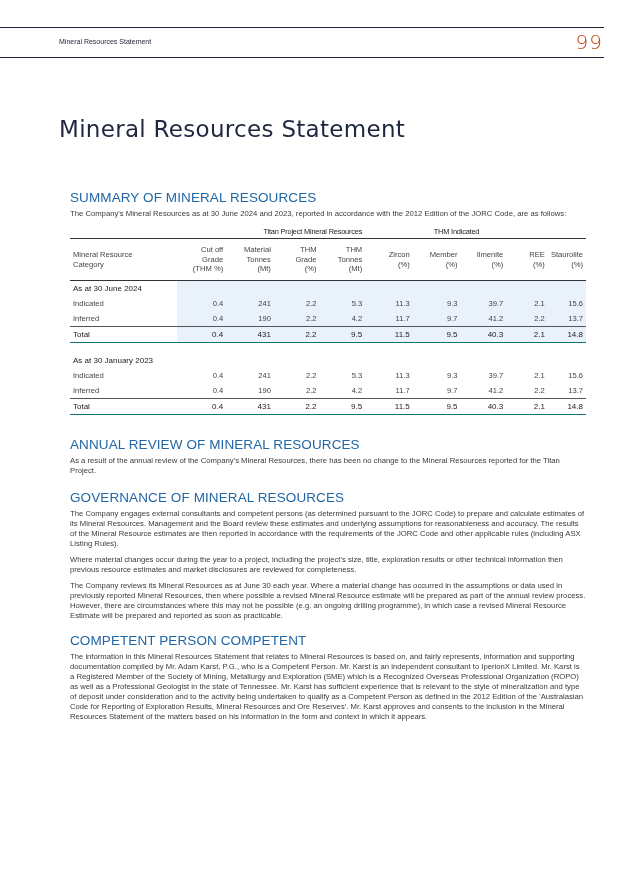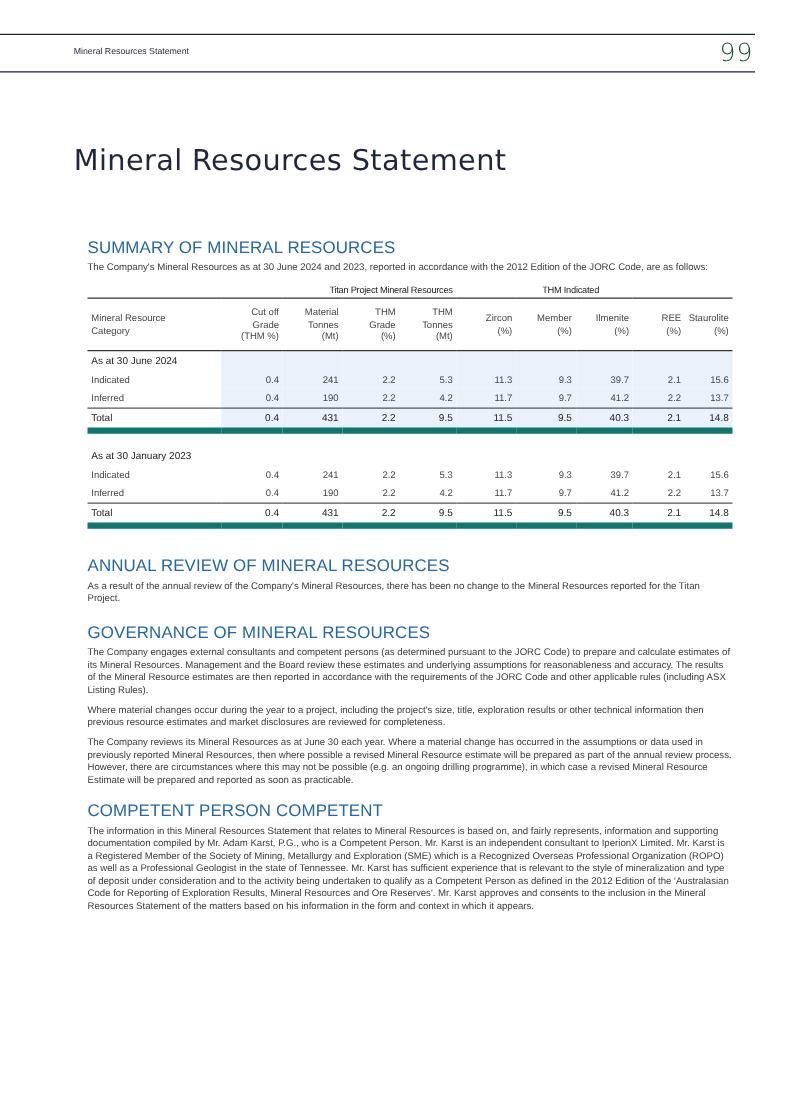--- a/index.html
+++ b/index.html
@@ -4,41 +4,41 @@
   <style>
     html, body { margin: 0; padding: 0; }
     body {
       width: 633px; height: 893px; background: #ffffff; position: relative; overflow: hidden;
       font-family: "Liberation Sans", sans-serif; color: #333;
     }
     .hdr-line { position: absolute; left: 0; width: 604px; height: 1px; background: #1f2335; }
     .hdr-line.top { top: 27px; }
     .hdr-line.bot { top: 57px; }
     .hdr-label { position: absolute; left: 59px; top: 38px; font-size: 7px; color: #1f2335; }
-    .hdr-page { position: absolute; right: 30px; top: 30px; font-size: 20px; color: #14532d; letter-spacing: 1px; font-family: "DejaVu Sans", sans-serif; font-weight: 300; }
+    .hdr-page { position: absolute; right: 30px; top: 30px; font-size: 20px; color: #c2410c; letter-spacing: 1px; font-family: "DejaVu Sans", sans-serif; font-weight: 300; }
 
     .page-title {
       position: absolute; left: 59px; top: 101px; font-size: 23px; color: #1e2640;
       font-family: "DejaVu Sans", sans-serif; letter-spacing: 0.3px; font-weight: normal;
     }
 
     .content { position: absolute; left: 70px; top: 190px; width: 516px; }
     .h2 { color: #2267a6; font-size: 13.5px; margin: 0 0 4px 0; font-weight: normal; letter-spacing: 0.1px; }
     .p { font-size: 7.7px; line-height: 10px; color: #3a3a3a; margin: 0 0 6px 0; }
 
     table.res { border-collapse: collapse; width: 516px; font-size: 7.6px; color: #444; margin-top: 4px; }
     table.res td, table.res th { padding: 0 3px; font-weight: normal; }
     .grp-row th { font-weight: bold; color: #222; font-size: 7.4px; text-align: right; height: 13px; letter-spacing: -0.2px; }
     .grp-row th.asm { text-align: center; }
     .colhdr th { border-top: 1px solid #333; border-bottom: 1px solid #333; height: 41px; vertical-align: middle; text-align: right; line-height: 9.5px; color: #444; }
     .colhdr th.first { text-align: left; }
     .sec td { font-weight: bold; color: #222; height: 15px; font-size: 8px; }
     .row td { height: 15px; text-align: right; }
     .row td.first { text-align: left; }
-    .tot td { font-weight: bold; color: #222; height: 15px; text-align: right; border-top: 1px solid #555; border-bottom: 5px solid #0f766e; font-size: 8px; }
+    .tot td { font-weight: bold; color: #222; height: 15px; text-align: right; border-top: 1px solid #555; border-bottom: 1px solid #0f766e; font-size: 8px; }
     .tot td.first { text-align: left; }
     .shade td.s { background: #e9f1fa; }
     .spacer td { height: 10px; }
   </style>
 </head>
 <body>
 
 <div class="hdr-line top"></div>
 <div class="hdr-label">Mineral Resources Statement</div>
 <div class="hdr-page">99</div>

